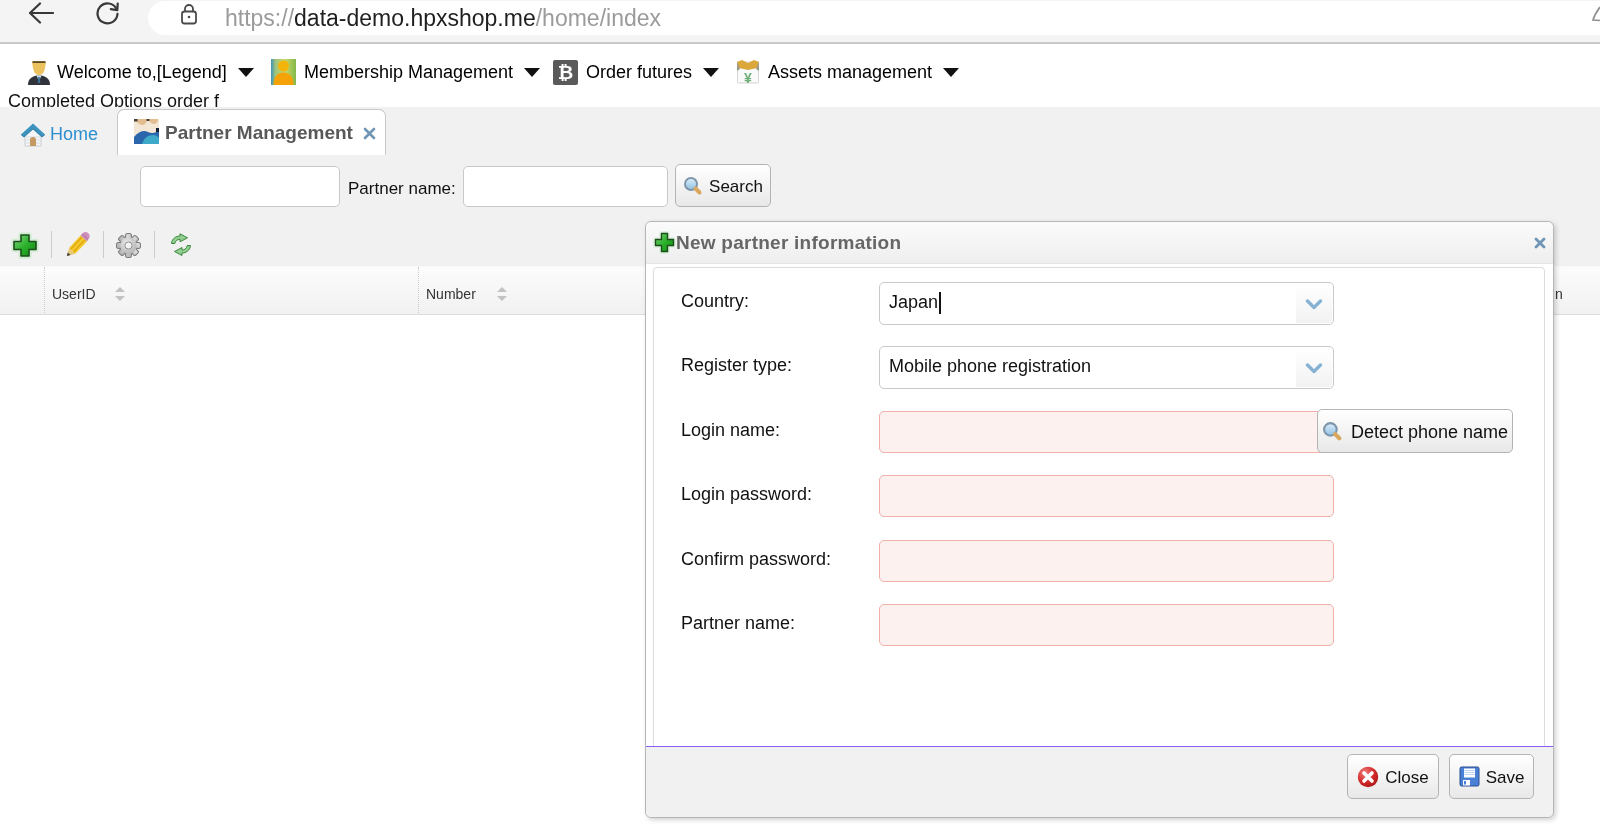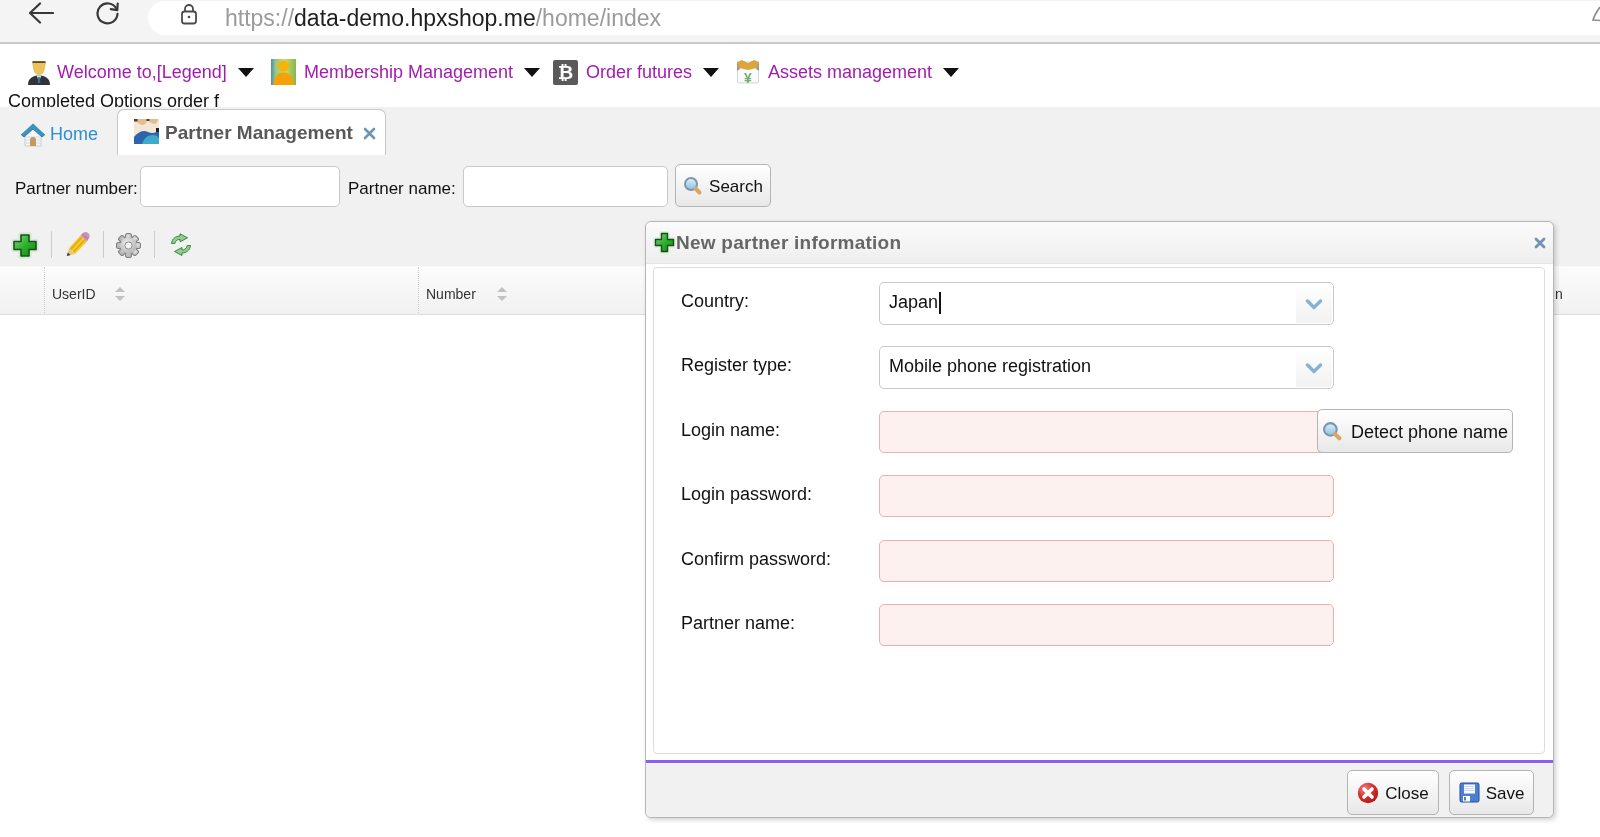--- a/index.html
+++ b/index.html
@@ -12,21 +12,21 @@
   #urlpill { position:absolute; left:148px; top:1px; width:1452px; height:34px;
     background:#fff; border-radius:17px 0 0 17px; }
   #urltext { position:absolute; left:225px; top:1px; height:34px; line-height:34px;
     font-size:23px; color:#9b9b9b; white-space:nowrap; }
   #urltext b { color:#1f1f1f; font-weight:normal; }
   #chromeline { position:absolute; left:0; top:42px; width:1600px; height:2px; background:#c9c9c9; }
 
   
   #menubar { position:absolute; left:0; top:44px; width:1600px; height:63px; background:#fff; }
   .mitem { position:absolute; top:0; height:56px; display:flex; align-items:center;
-    font-size:18px; color:#a21caf; }
+    font-size:18px; color:#000000; }
   .caret { display:inline-block; width:0; height:0; border-left:8px solid transparent;
     border-right:8px solid transparent; border-top:9px solid #111; margin-left:11px; }
 
   
   #covered { position:absolute; left:8px; top:92px; font-size:18px; line-height:18px; color:#111; z-index:1;}
 
   
   #tabbar { position:absolute; left:0; top:107px; width:1600px; height:48px; background:#f1f1f1; z-index:2; }
   #hometab { position:absolute; left:0; top:2px; width:117px; height:46px; }
   #activetab { position:absolute; left:117px; top:2px; width:269px; height:46px;
@@ -62,22 +62,22 @@
   #dtitle .ttext { position:absolute; left:30px; top:0; line-height:42px; font-size:19px;
     font-weight:bold; color:#666; letter-spacing:0.25px; }
   #innerpanel { position:absolute; left:7px; top:45px; width:892px; height:487px;
     border:1px solid #dcdcdc; border-radius:4px; background:#fff; }
   .flabel { position:absolute; left:27px; height:42px; line-height:38px; font-size:18px; color:#111; }
   .finput { position:absolute; left:198px; width:455px; height:43px; border-radius:5px;margin-left:27px; }
   .combo { background:#fff; border:1px solid #c9c9c9; }
   .combo .arrowzone { position:absolute; right:1px; top:1px; bottom:1px; width:36px;
      background:linear-gradient(#ffffff,#f2f2f2); border-radius:0 4px 4px 0; }
   .pink { background:#fdf1f0; border:1px solid #efb0aa; height:42px; }
-  #dfooter { position:absolute; left:0; bottom:0; width:100%; height:57px;
-    background:#f1f1f1; border-top:3px solid #8b5cf6; border-radius:0 0 6px 6px; }
+  #dfooter { position:absolute; left:0; bottom:0; width:100%; height:71px;
+    background:#f1f1f1; border-top:1px solid #8b5cf6; border-radius:0 0 6px 6px; }
 </style>
 </head>
 <body>
 
 <div id="chrome">
   <div id="urlpill"></div>
 
   <svg class="abs" style="left:28px;top:1px" width="26" height="24" viewBox="0 0 26 24">
     <path d="M2 12 H25 M2 12 L12 2.5 M2 12 L12 21.5" stroke="#383838" stroke-width="2.2" fill="none" stroke-linecap="round"></path>
   </svg>
@@ -174,21 +174,20 @@
       <rect x="22" y="9" width="3" height="4" fill="#15202e"></rect>
     </svg>
     <div class="abs" style="left:47px;top:0;height:46px;line-height:46px;font-size:19px;font-weight:bold;color:#585858;">Partner Management</div>
     <svg class="abs" style="left:245px;top:17px" width="13" height="13" viewBox="0 0 13 13">
       <path d="M2 2 L11 11 M11 2 L2 11" stroke="#7095b5" stroke-width="2.6" stroke-linecap="round"></path>
     </svg>
   </div>
 </div>
 
 <div id="searchrow">
-  <div class="slabel" style="left:15px">Partner number:</div>
   <div class="sinput" style="left:140px;width:200px"></div>
   <div class="slabel" style="left:348px">Partner name:</div>
   <div class="sinput" style="left:463px;width:205px"></div>
   <div class="btn abs" style="left:675px;top:9px;width:96px;height:43px">
     <svg width="20" height="20" viewBox="0 0 20 20" style="margin-right:6px">
       <defs>
           <linearGradient id="lens" x1="0" y1="0" x2="0" y2="1">
         <stop offset="0" stop-color="#ddeefa"></stop>
             <stop offset="1" stop-color="#8fc0e2"></stop>
       </linearGradient>

